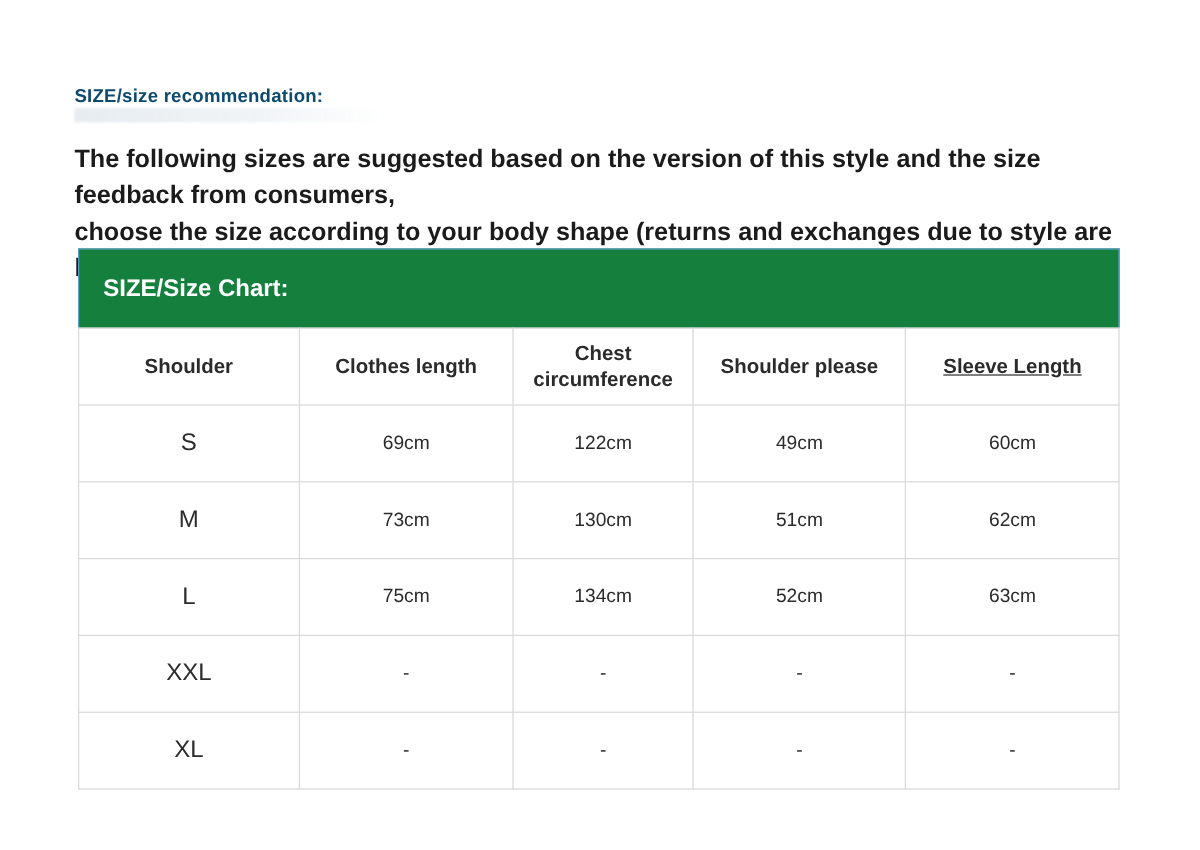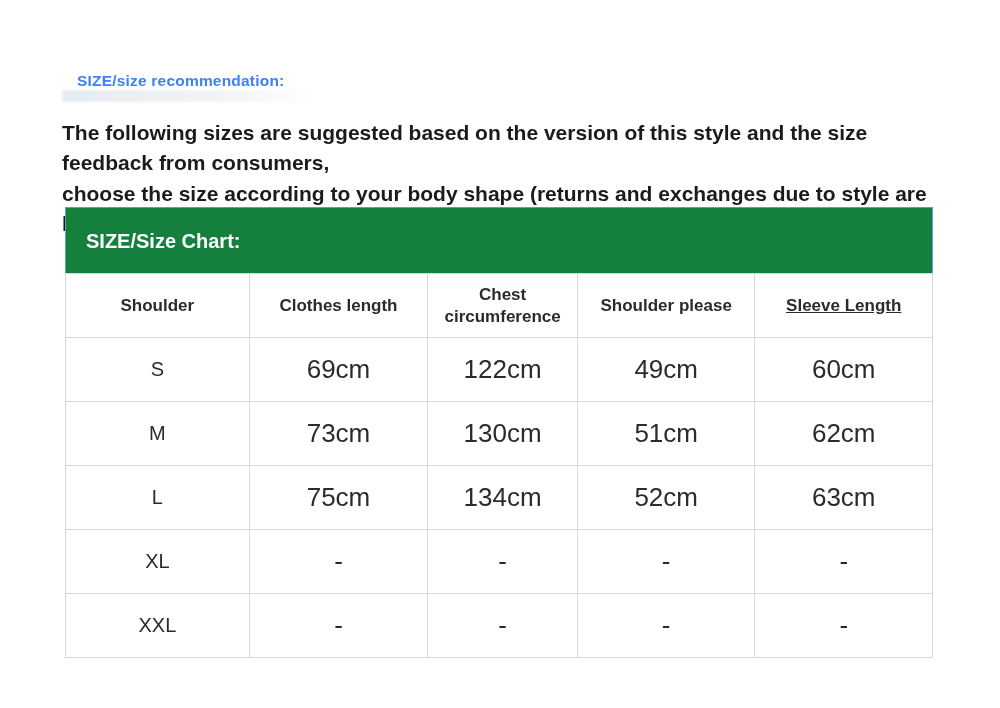--- a/index.html
+++ b/index.html
@@ -20,22 +20,21 @@
     height: 708px;
     box-sizing: border-box;
   }
   .heading {
     position: absolute;
     left: 62px;
     top: 72px;
     font-size: 15.5px;
     font-weight: bold;
     letter-spacing: 0.2px;
-    color: #3b82f6;
-    margin-left: 15px;
+    color: #0c4a6e;
   }
   .intro {
     position: absolute;
     left: 62px;
     top: 118px;
     width: 880px;
     font-size: 21px;
     font-weight: bold;
     line-height: 1.45;
     color: #1b1b1b;
@@ -81,21 +80,21 @@
     padding: 4px 6px;
     box-sizing: border-box;
   }
   table.size-table thead th.col-0 { width: 178px; }
   table.size-table thead th.col-1 { width: 173px; }
   table.size-table thead th.col-2 { width: 145px; }
   table.size-table thead th.col-3 { width: 172px; }
   table.size-table thead th.col-4 { width: 172px; text-decoration: underline; }
   table.size-table tbody td {
     height: 61px;
-    font-size: 26px;
+    font-size: 16px;
     font-weight: normal;
     vertical-align: middle;
   }
   table.size-table tbody td.size-label {
     font-size: 20px;
   }
   
   .ghost {
     position: absolute;
     left: 62px;
@@ -147,28 +146,28 @@
           <td>62cm</td>
         </tr>
         <tr>
           <td class="size-label">L</td>
           <td>75cm</td>
           <td>134cm</td>
           <td>52cm</td>
           <td>63cm</td>
         </tr>
         <tr>
-          <td class="size-label">XL</td>
+          <td class="size-label">XXL</td>
           <td>-</td>
           <td>-</td>
           <td>-</td>
           <td>-</td>
         </tr>
         <tr>
-          <td class="size-label">XXL</td>
+          <td class="size-label">XL</td>
           <td>-</td>
           <td>-</td>
           <td>-</td>
           <td>-</td>
         </tr>
       </tbody>
     </table>
   </div>
 
 </div>

